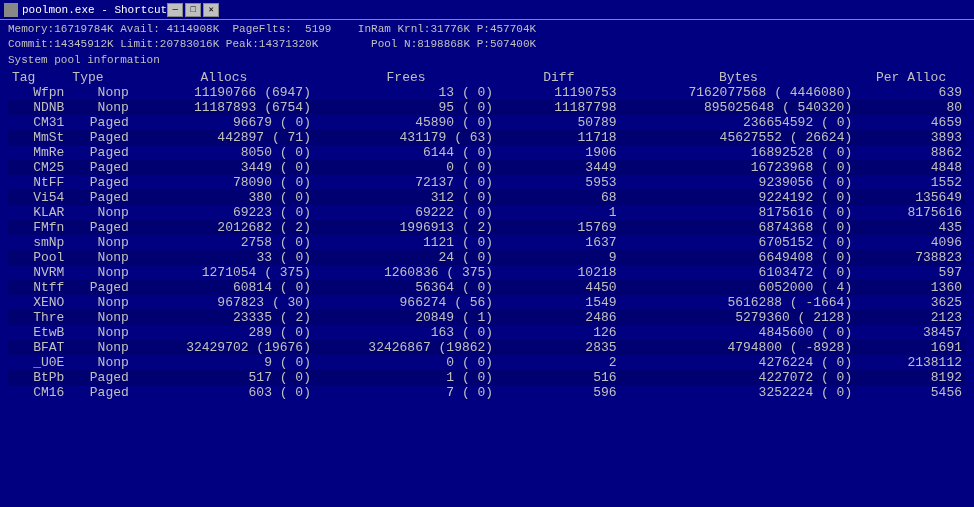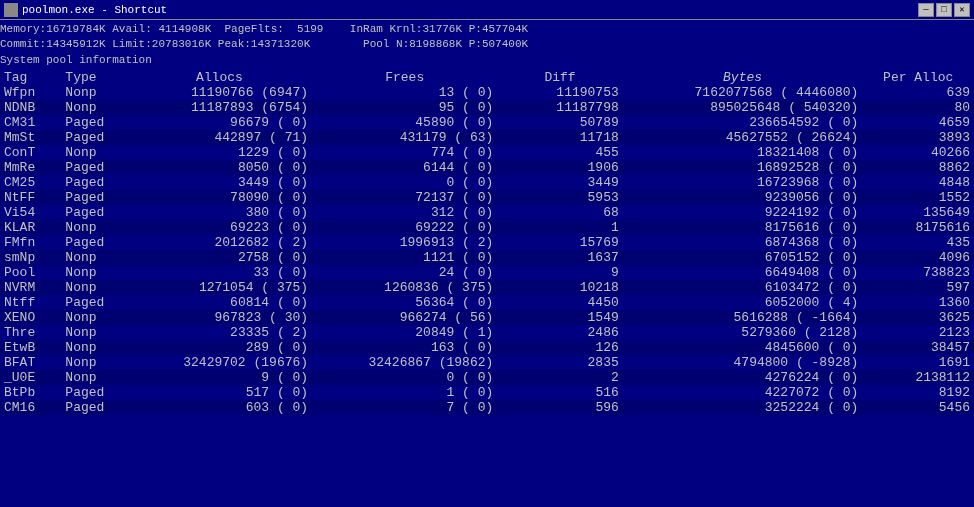--- a/index.html
+++ b/index.html
@@ -10,21 +10,20 @@
       color: #c0c0c0;
       width: 974px;
       height: 507px;
       overflow: hidden;
     }
     .title-bar {
       background: #000080;
       color: white;
       display: flex;
       align-items: center;
-      justify-content: space-between;
       padding: 2px 4px;
       border-bottom: 1px solid #888;
       height: 20px;
     }
     .title-bar-left {
       display: flex;
       align-items: center;
       gap: 4px;
     }
     .title-bar-icon {
@@ -44,21 +43,21 @@
       border: 1px solid #888;
       display: flex;
       align-items: center;
       justify-content: center;
       cursor: pointer;
       font-size: 9px;
       color: #000;
     }
     .content {
       background: #000080;
-      padding: 2px 0;
+      padding: 2px 8px;
       color: #c0c0c0;
     }
     .info-lines {
       color: #c0c0c0;
       line-height: 1.4;
       margin-bottom: 2px;
     }
     .info-line {
       white-space: pre;
     }
@@ -75,37 +74,37 @@
     }
     thead tr th:nth-child(1), thead tr th:nth-child(2) {
       text-align: left;
     }
     tbody tr td {
       padding: 0 4px;
       white-space: nowrap;
       color: #c0c0c0;
     }
     tbody tr td:nth-child(1), tbody tr td:nth-child(2) {
-      text-align: left;
+      text-align: right;
     }
     tbody tr td:not(:nth-child(1)):not(:nth-child(2)) {
       text-align: right;
     }
     tbody tr:nth-child(odd) {
       background: #000080;
     }
     tbody tr:nth-child(even) {
       background: #000070;
     }
     .col-tag { width: 44px; }
     .col-type { width: 44px; }
     .col-allocs { width: 120px; }
     .col-frees { width: 110px; }
     .col-diff { width: 90px; }
-    .col-bytes { width: 130px; font-style: italic; }
+    .col-bytes { width: 130px; }
     .col-peralloc { width: 80px; }
   </style>
 </head>
 <body>
 
 <div>
 
   <div class="title-bar">
     <div class="title-bar-left">
       <div class="title-bar-icon"></div>
@@ -168,29 +167,20 @@
           <tr>
             <td>MmSt</td>
             <td>Paged</td>
             <td>442897 ( 71)</td>
             <td>431179 ( 63)</td>
             <td>11718</td>
             <td>45627552 (  26624)</td>
             <td>3893</td>
           </tr>
           <tr>
-            <td>ConT</td>
-            <td>Nonp</td>
-            <td>1229 (  0)</td>
-            <td>774 (  0)</td>
-            <td>455</td>
-            <td>18321408 (        0)</td>
-            <td>40266</td>
-          </tr>
-          <tr>
             <td>MmRe</td>
             <td>Paged</td>
             <td>8050 (  0)</td>
             <td>6144 (  0)</td>
             <td>1906</td>
             <td>16892528 (        0)</td>
             <td>8862</td>
           </tr>
           <tr>
             <td>CM25</td>

